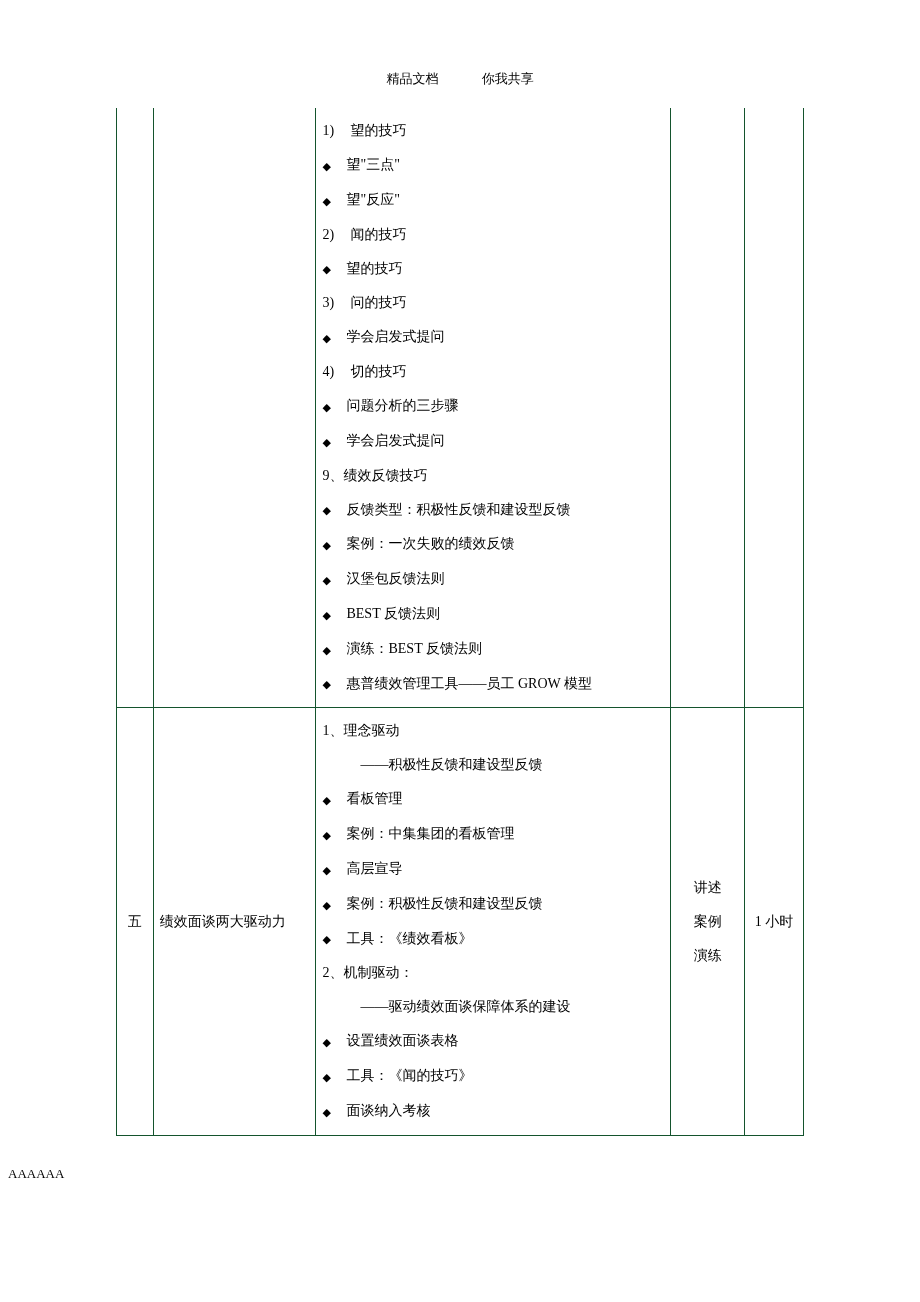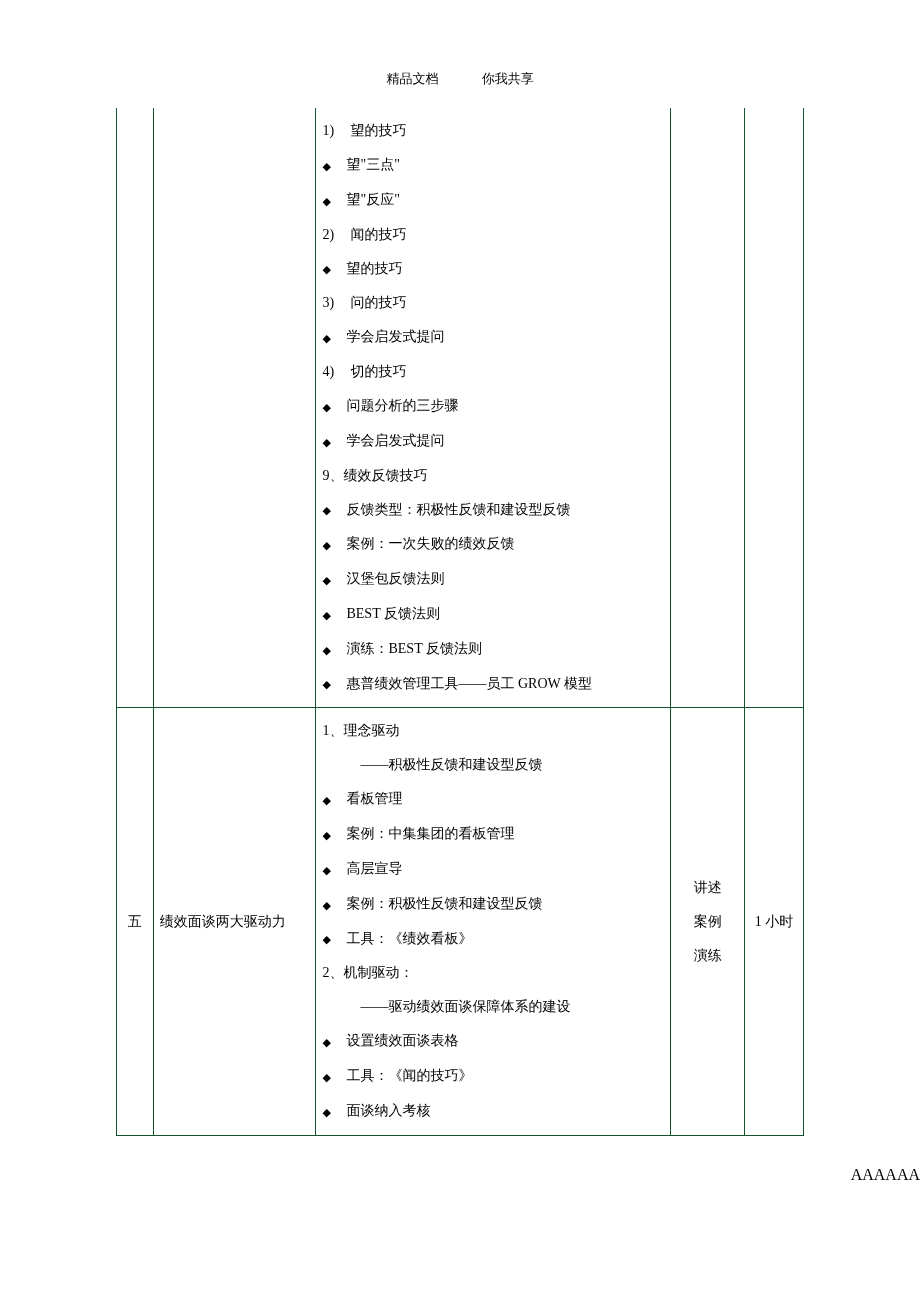--- a/index.html
+++ b/index.html
@@ -37,23 +37,24 @@
   .col-time { width: 70px; text-align: center; }
   .content-cell { padding: 6px 10px; }
   .line { line-height: 34px; white-space: nowrap; }
   .indent2 { padding-left: 38px; }
   .marker-num { display: inline-block; width: 28px; }
   .bullet { display: inline-block; width: 24px; font-size: 11px; vertical-align: middle; }
   .row1 td { border-top: none; }
   .row1 .col-idx, .row1 .col-topic, .row1 .col-method, .row1 .col-time { }
   .method-lines div { line-height: 34px; }
   .footer {
-    text-align: right;
-    font-size: 16px;
+    text-align: left;
+    font-size: 13px;
     padding-top: 30px;
+    padding-left: 8px;
   }
 </style>
 </head>
 <body>
 
 <div class="header">
   <span>精品文档</span>
   <span class="gap">你我共享</span>
 </div>
 

